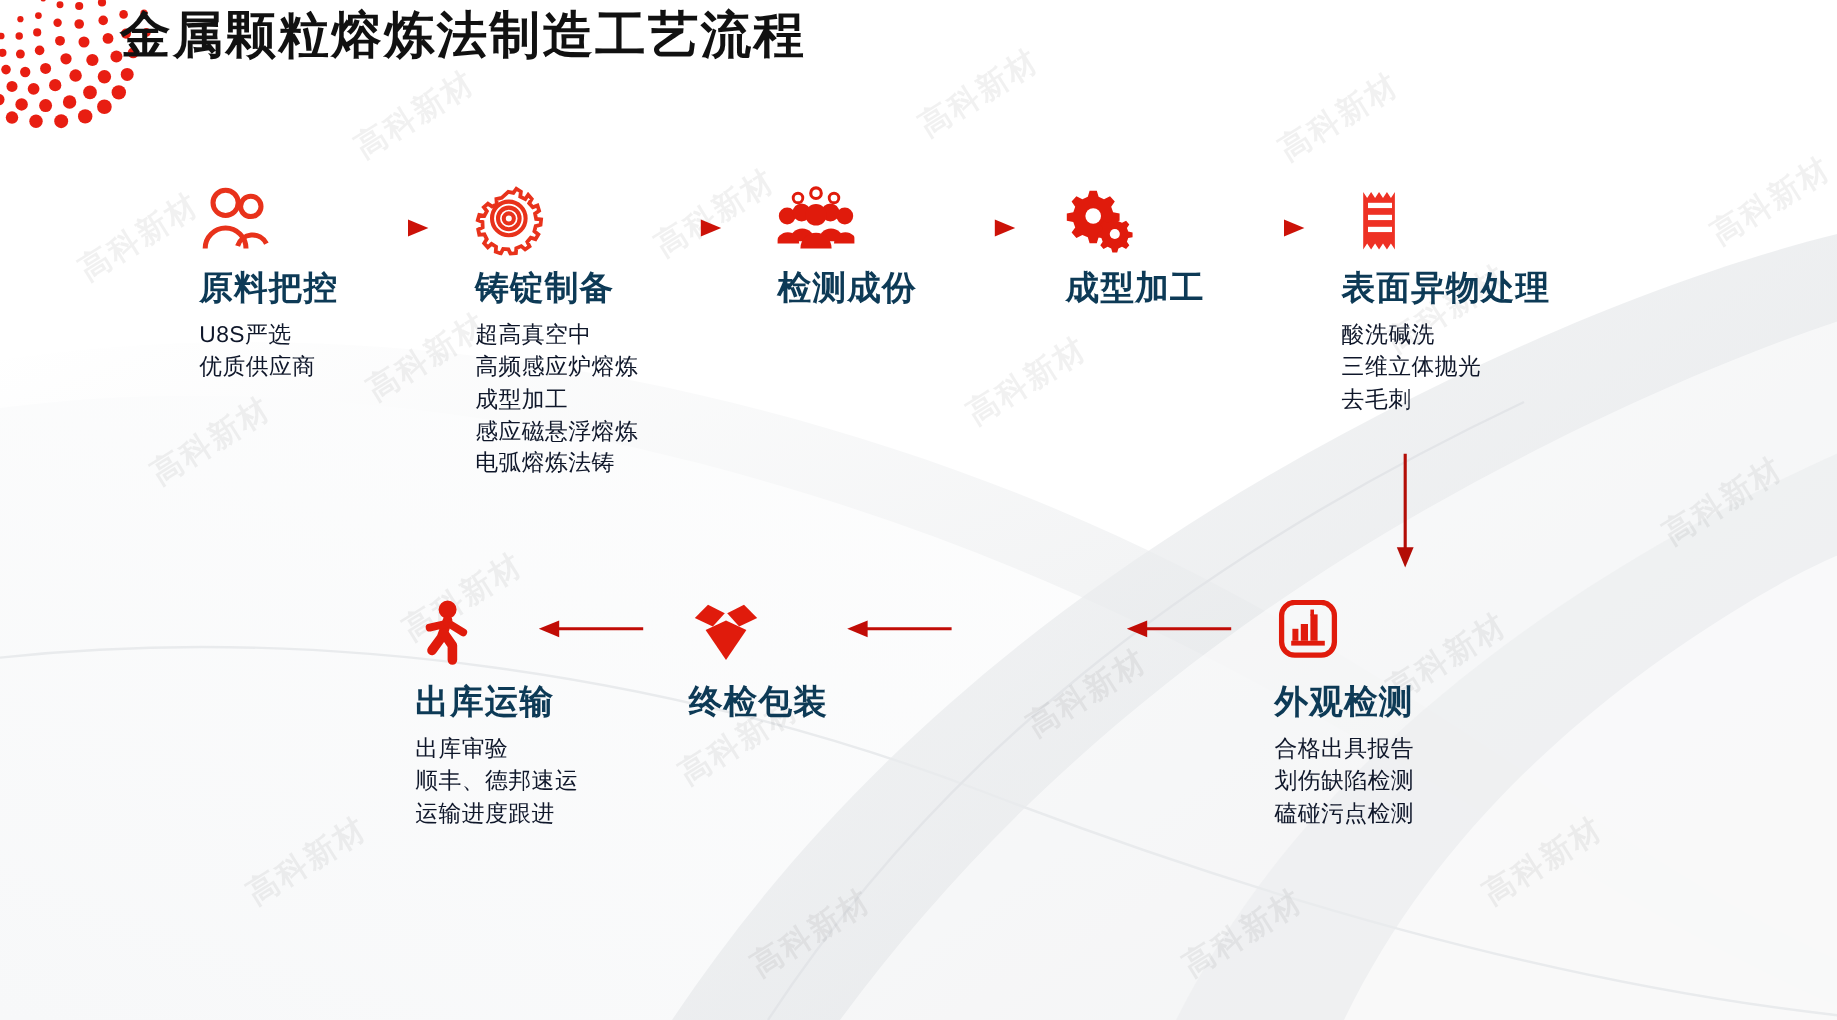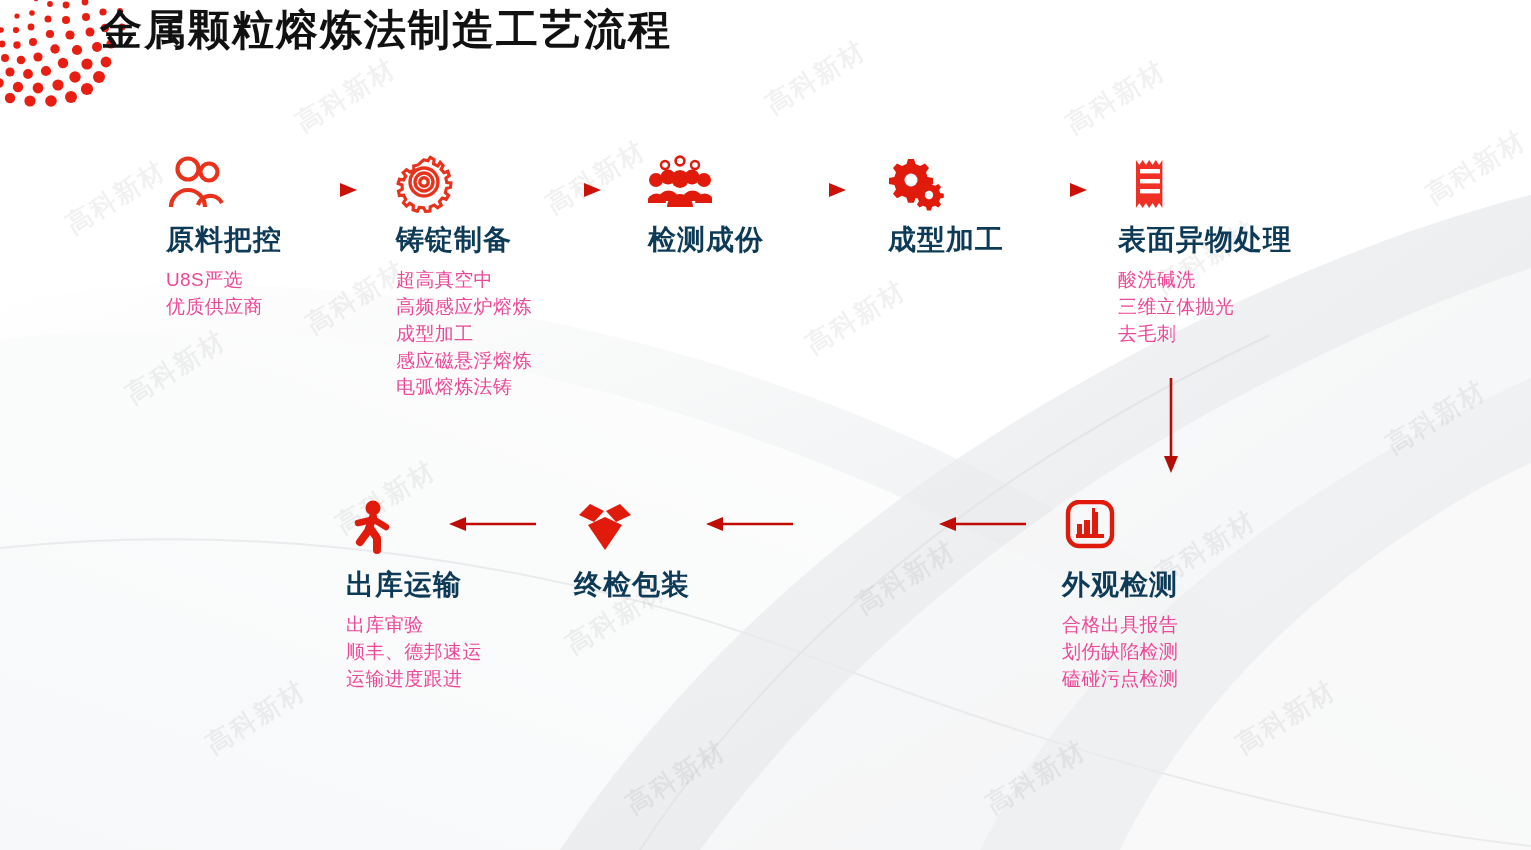--- a/index.html
+++ b/index.html
@@ -58,21 +58,21 @@
     font-size:28px;
     font-weight:700;
     color:#0d3a56;
     letter-spacing:1px;
     white-space:nowrap;
     line-height:1.2;
   }
   .step ul{margin:0;padding:0;list-style:none;}
   .step li{
     font-size:19px;
-    color:#ec4899;
+    color:#0f172a;
     line-height:1.42;
     letter-spacing:0.4px;
   }
   .step.wrapnarrow li{max-width:152px;}
 
   
   .arrow{position:absolute;}
   .arrow svg{display:block;}
 </style>
 </head>

